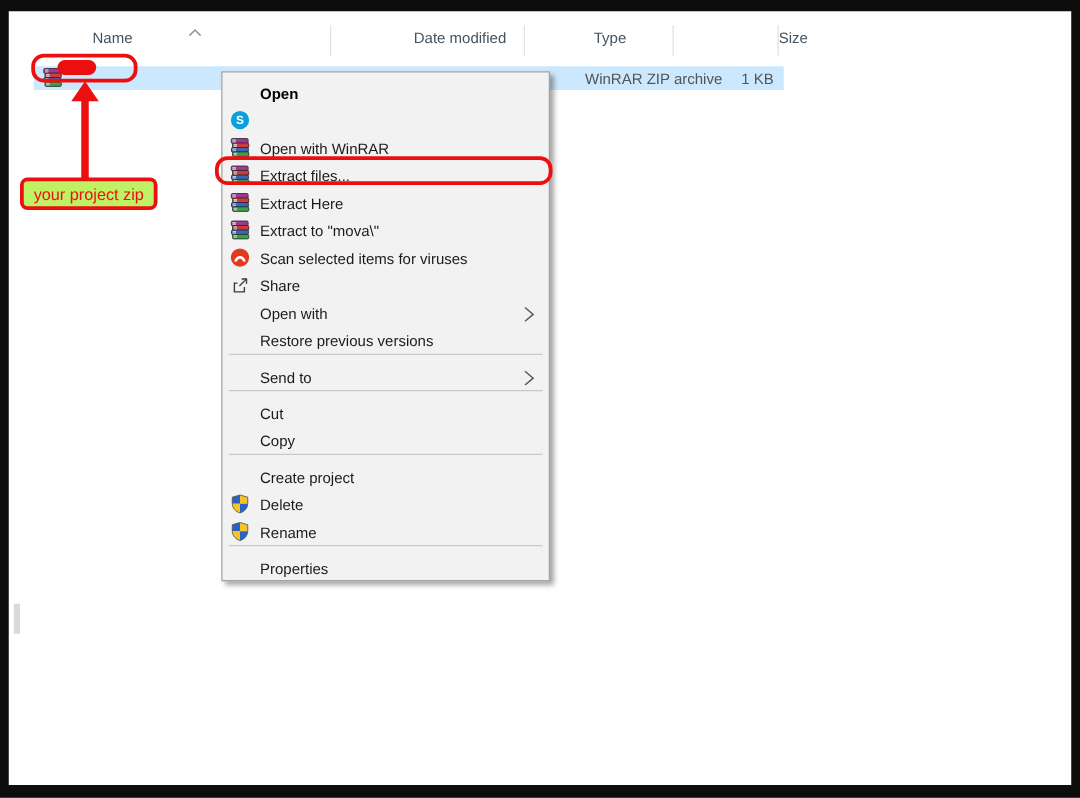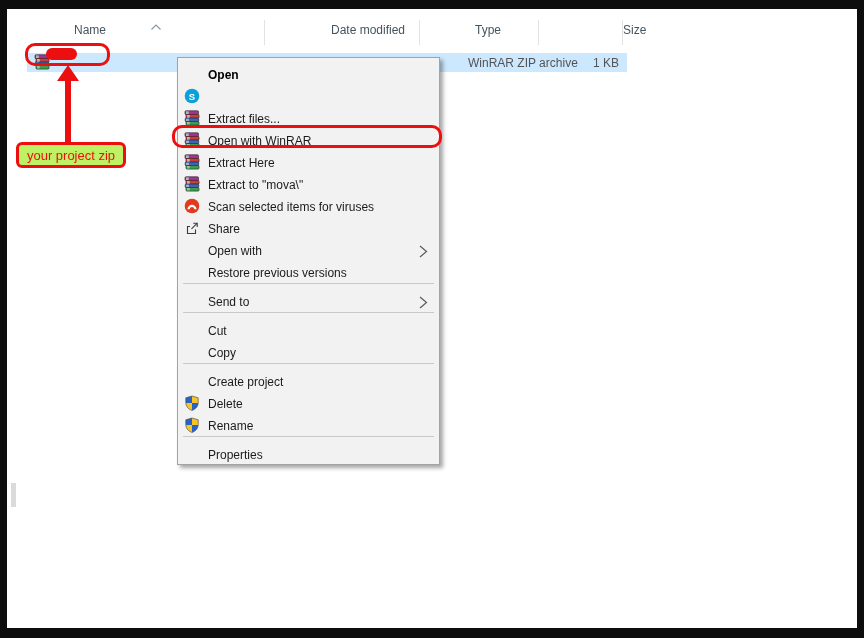--- a/index.html
+++ b/index.html
@@ -141,41 +141,41 @@
         <rect x="2" y="1.6" width="2.6" height="2.3"></rect>
         <rect x="3" y="5.2" width="2.6" height="2.3"></rect>
         <rect x="2.2" y="8.8" width="2.6" height="2.1"></rect>
         <rect x="3" y="12.3" width="2.6" height="2"></rect>
       </g>
       <g stroke="#777" stroke-width="0.5">
         <path d="M2 2.4h2.6M2 3.2h2.6M3 6h2.6M3 6.8h2.6M2.2 9.6h2.6M2.2 10.3h2.6M3 13.1h2.6M3 13.8h2.6"></path>
       </g>
     </svg>
         </span>
+        <span class="mi-label">Open with WinRAR</span>
+      </div>
+      <div class="menu-item">
+        <span class="mi-icon">
+    <svg viewBox="0 0 16 16">
+      <rect x="1" y="0.8" width="13.5" height="3.9" rx="1" fill="#9c3a92" stroke="#3a2a3a" stroke-width="0.7"></rect>
+      <rect x="2" y="4.4" width="13" height="3.9" rx="1" fill="#cf3b3b" stroke="#402222" stroke-width="0.7"></rect>
+      <rect x="1.2" y="8" width="13.5" height="3.7" rx="1" fill="#3f63b5" stroke="#22293a" stroke-width="0.7"></rect>
+      <rect x="2" y="11.5" width="13" height="3.6" rx="1" fill="#3f9e4d" stroke="#1f3a26" stroke-width="0.7"></rect>
+      <g fill="#efefef">
+        <rect x="2" y="1.6" width="2.6" height="2.3"></rect>
+        <rect x="3" y="5.2" width="2.6" height="2.3"></rect>
+        <rect x="2.2" y="8.8" width="2.6" height="2.1"></rect>
+        <rect x="3" y="12.3" width="2.6" height="2"></rect>
+      </g>
+      <g stroke="#777" stroke-width="0.5">
+        <path d="M2 2.4h2.6M2 3.2h2.6M3 6h2.6M3 6.8h2.6M2.2 9.6h2.6M2.2 10.3h2.6M3 13.1h2.6M3 13.8h2.6"></path>
+      </g>
+    </svg>
+        </span>
         <span class="mi-label">Extract files...</span>
-      </div>
-      <div class="menu-item">
-        <span class="mi-icon">
-    <svg viewBox="0 0 16 16">
-      <rect x="1" y="0.8" width="13.5" height="3.9" rx="1" fill="#9c3a92" stroke="#3a2a3a" stroke-width="0.7"></rect>
-      <rect x="2" y="4.4" width="13" height="3.9" rx="1" fill="#cf3b3b" stroke="#402222" stroke-width="0.7"></rect>
-      <rect x="1.2" y="8" width="13.5" height="3.7" rx="1" fill="#3f63b5" stroke="#22293a" stroke-width="0.7"></rect>
-      <rect x="2" y="11.5" width="13" height="3.6" rx="1" fill="#3f9e4d" stroke="#1f3a26" stroke-width="0.7"></rect>
-      <g fill="#efefef">
-        <rect x="2" y="1.6" width="2.6" height="2.3"></rect>
-        <rect x="3" y="5.2" width="2.6" height="2.3"></rect>
-        <rect x="2.2" y="8.8" width="2.6" height="2.1"></rect>
-        <rect x="3" y="12.3" width="2.6" height="2"></rect>
-      </g>
-      <g stroke="#777" stroke-width="0.5">
-        <path d="M2 2.4h2.6M2 3.2h2.6M3 6h2.6M3 6.8h2.6M2.2 9.6h2.6M2.2 10.3h2.6M3 13.1h2.6M3 13.8h2.6"></path>
-      </g>
-    </svg>
-        </span>
-        <span class="mi-label">Open with WinRAR</span>
       </div>
       <div class="menu-item">
         <span class="mi-icon">
     <svg viewBox="0 0 16 16">
       <rect x="1" y="0.8" width="13.5" height="3.9" rx="1" fill="#9c3a92" stroke="#3a2a3a" stroke-width="0.7"></rect>
       <rect x="2" y="4.4" width="13" height="3.9" rx="1" fill="#cf3b3b" stroke="#402222" stroke-width="0.7"></rect>
       <rect x="1.2" y="8" width="13.5" height="3.7" rx="1" fill="#3f63b5" stroke="#22293a" stroke-width="0.7"></rect>
       <rect x="2" y="11.5" width="13" height="3.6" rx="1" fill="#3f9e4d" stroke="#1f3a26" stroke-width="0.7"></rect>
       <g fill="#efefef">
         <rect x="2" y="1.6" width="2.6" height="2.3"></rect>

